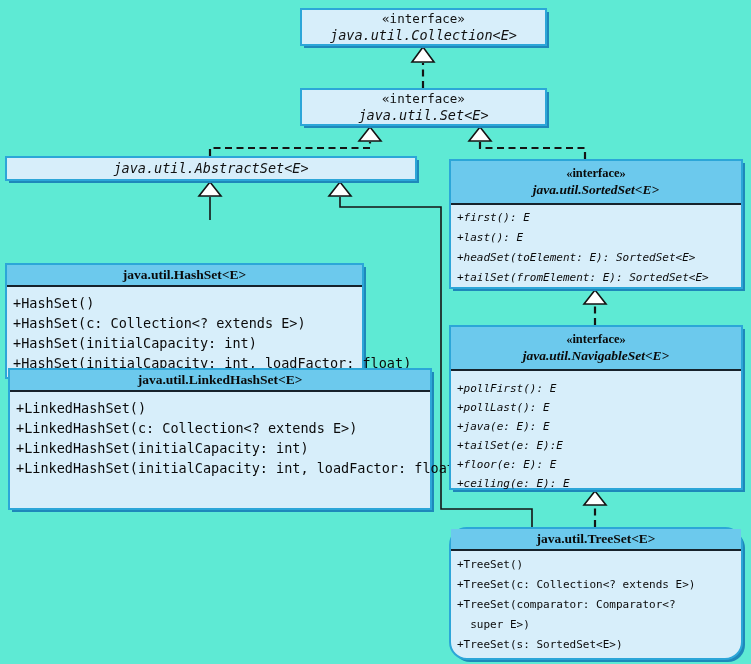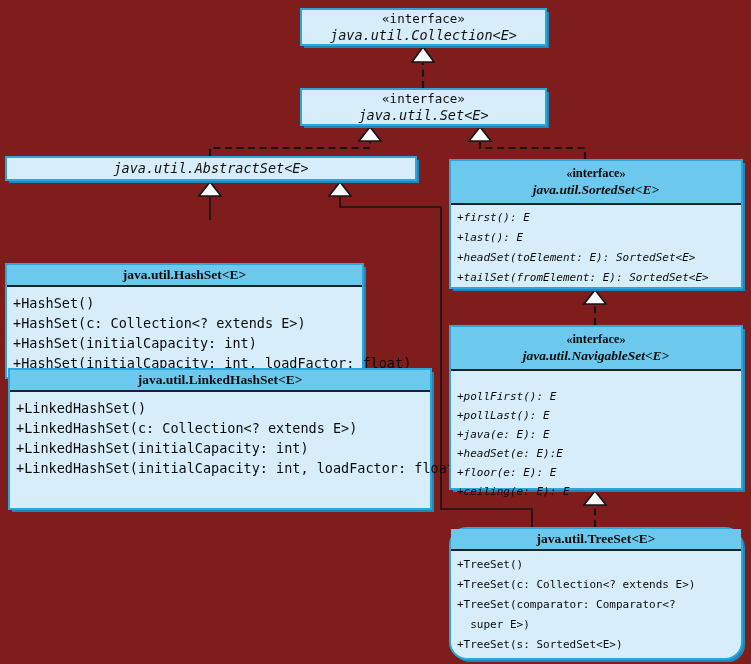--- a/index.html
+++ b/index.html
@@ -1,19 +1,19 @@
 <!DOCTYPE html>
 <html style="--pale: #d7eefa; --header: #6cc9ed; --border: #2ca6d8; --shadow: #1e88ba;"><head>
 <meta charset="utf-8">
 <style>
   html,body{margin:0;padding:0;background:#ffffff;}
   #canvas{
     position:relative;
     width:751px;height:664px;
-    background:#7f1d1d;
+    background:#5eead4;
     font-family:"DejaVu Sans Mono", monospace;
     overflow:hidden;
   }
   .box{
     position:absolute;
     box-sizing:border-box;
     border:2px solid var(--border,#2ca6d8);
     background:var(--pale,#d7eefa);
     box-shadow:3px 3px 0 -1px var(--shadow,#1e88ba);
   }
@@ -164,25 +164,25 @@
       <div class="method">+headSet(toElement: E): SortedSet&lt;E&gt;</div>
       <div class="method">+tailSet(fromElement: E): SortedSet&lt;E&gt;</div>
     </div>
   </div>
 
   <div class="box m-right m-italic" style="left:449px;top:325px;width:294px;height:165px;">
     <div class="hdr hdr-2line">
       <div class="stereotype-dk">«interface»</div>
       <div class="cname cname-it">java.util.NavigableSet&lt;E&gt;</div>
     </div>
-    <div class="body nav-body" style="padding-top:16px;">
+    <div class="body nav-body" style="padding-top:8px;">
       <div class="method">+pollFirst(): E</div>
       <div class="method">+pollLast(): E</div>
       <div class="method">+java(e: E): E</div>
-      <div class="method">+headSet(e: E):E</div>
+      <div class="method">+tailSet(e: E):E</div>
       <div class="method">+floor(e: E): E</div>
       <div class="method">+ceiling(e: E): E</div>
     </div>
   </div>
 
   <div class="box m-right" style="left:449px;top:527px;width:294px;height:133px;border-radius:18px;">
     <div class="hdr hdr-1line">
       <div class="cname">java.util.TreeSet&lt;E&gt;</div>
     </div>
     <div class="body" style="padding-top:4px;">

